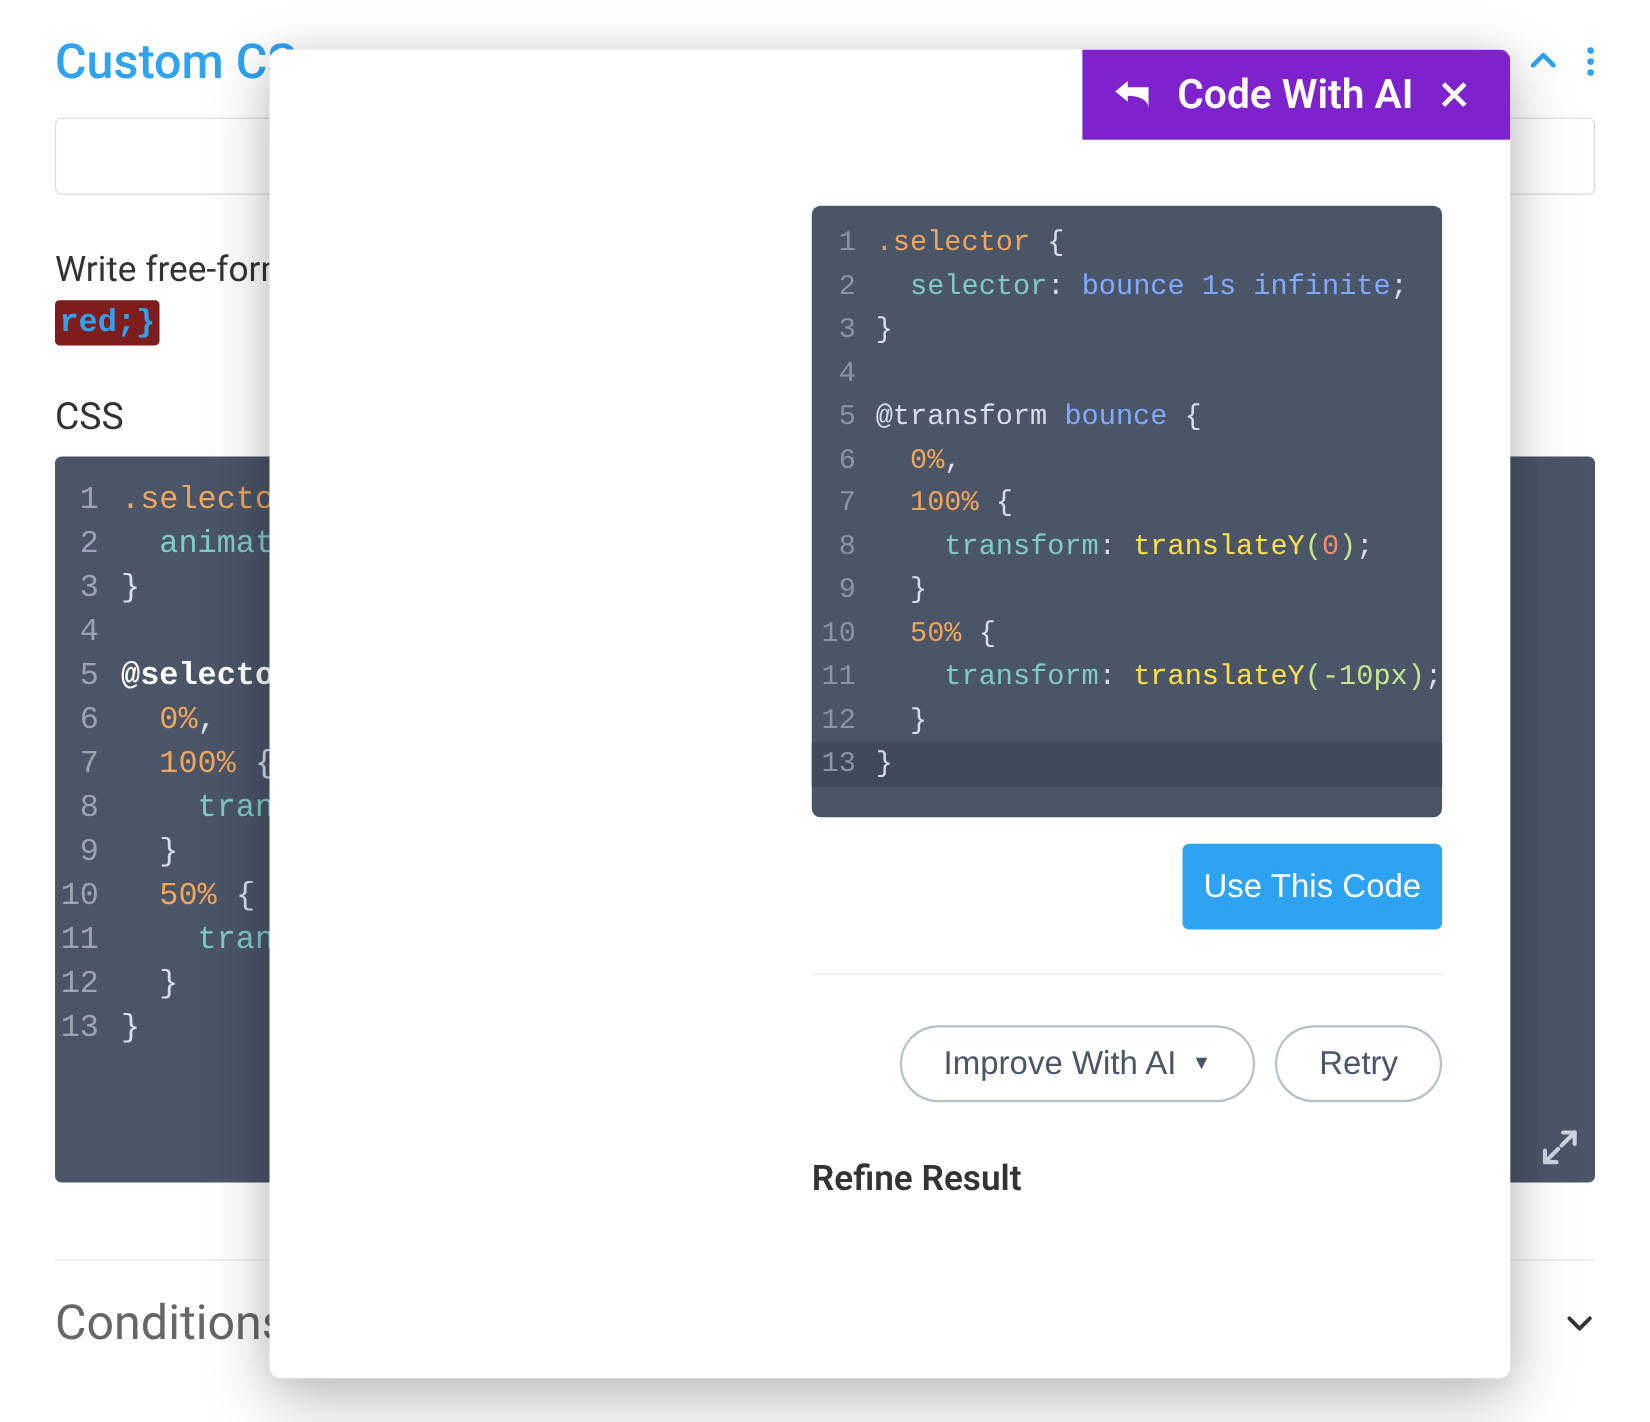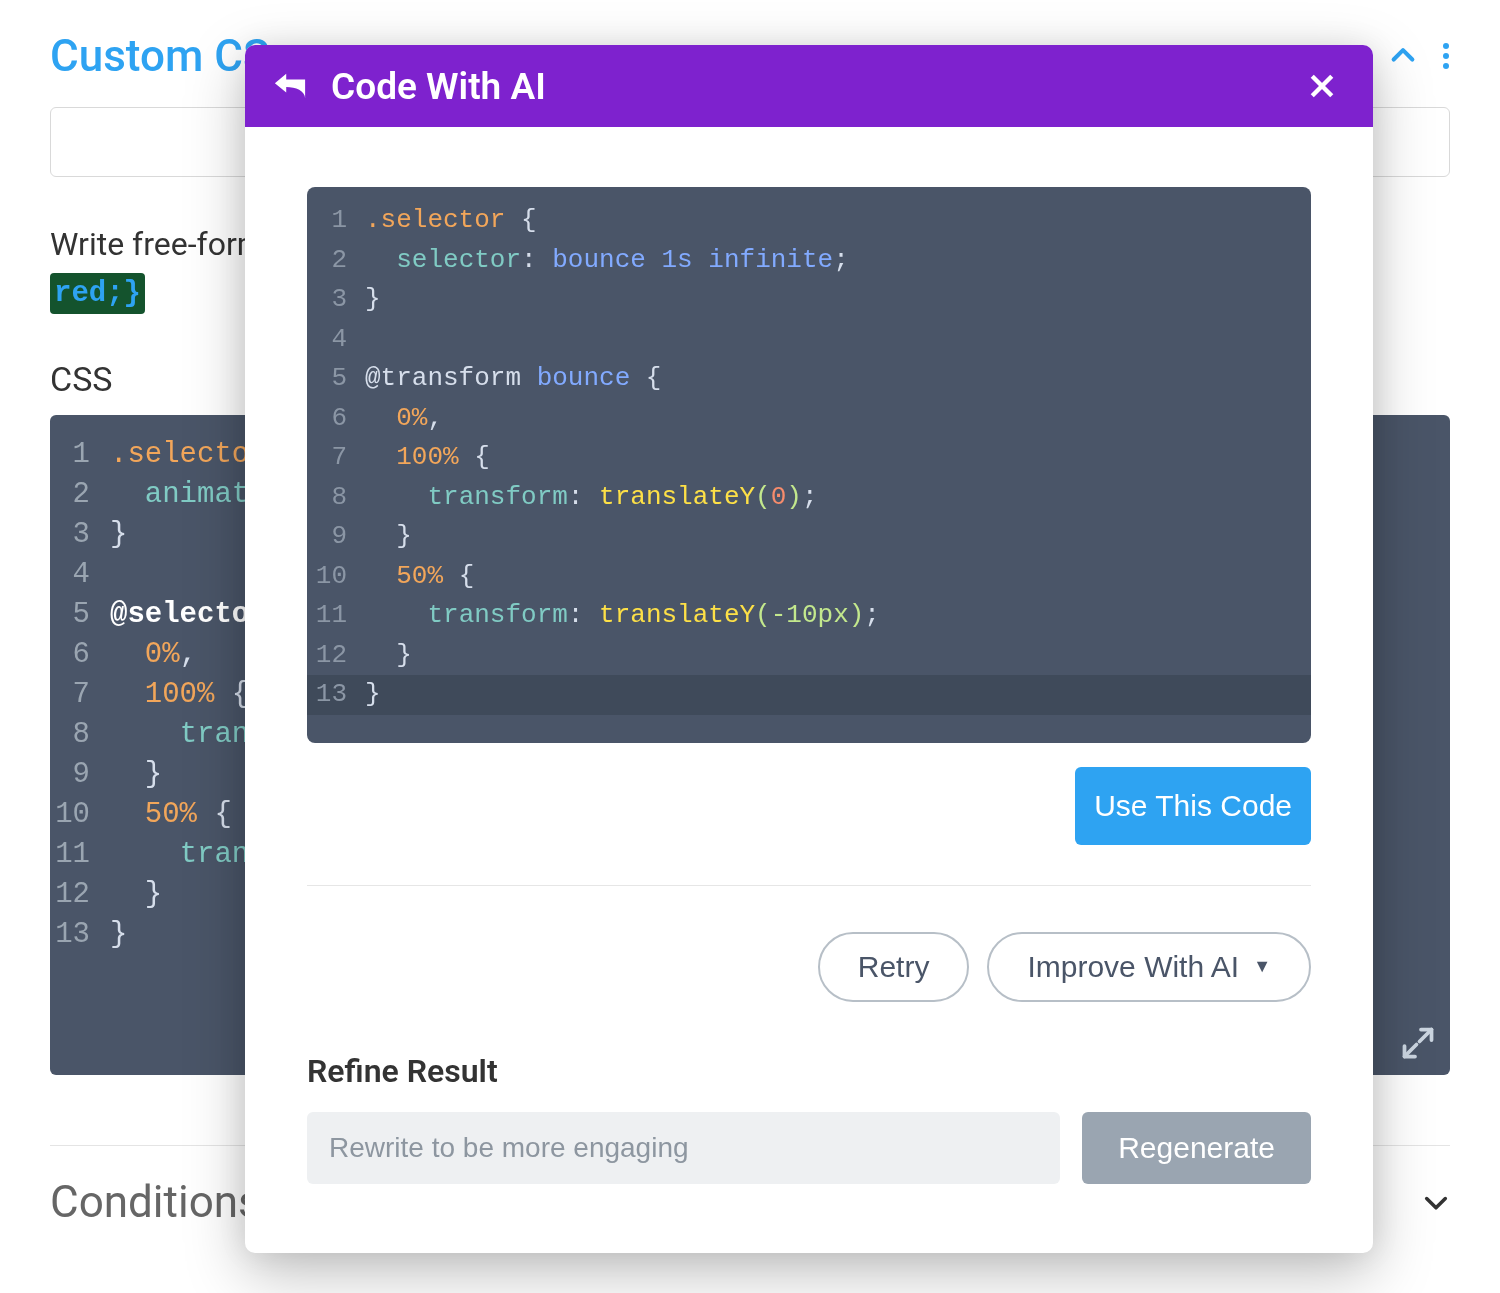--- a/index.html
+++ b/index.html
@@ -60,21 +60,21 @@
     font-size: 32px;
     color: #333;
   }
   .bg-snippet {
     display: inline-block;
     margin-top: 10px;
     font-family: "SFMono-Regular", Consolas, "Liberation Mono", Menlo, monospace;
     font-size: 29px;
     font-weight: 600;
     color: #2ea3f2;
-    background: #14532d;
+    background: #7f1d1d;
     padding: 4px 4px;
     border-radius: 4px;
   }
   .bg-csslabel {
     margin-top: 45px;
     font-size: 34px;
     color: #333;
   }
   .bg-codebox {
     margin-top: 16px;
@@ -132,20 +132,21 @@
     left: 245px;
     top: 45px;
     width: 1128px;
     height: 1208px;
     background: #fff;
     border-radius: 10px;
     box-shadow: 0 20px 60px rgba(0,0,0,0.25), 0 0 30px rgba(0,0,0,0.08);
     overflow: hidden;
     display: flex;
     flex-direction: column;
+    align-items: flex-end;
   }
   .modal-header {
     background: #7e22ce;
     height: 82px;
     display: flex;
     align-items: center;
     padding: 0 38px 0 28px;
     gap: 24px;
   }
   .modal-back svg {
@@ -464,27 +465,23 @@
     </div>
 
     <div class="btn-row-right">
       <button class="btn-primary">Use This Code</button>
     </div>
 
     <hr class="hr">
 
     <div class="action-row">
       <button class="pill-btn">
-        <span>Retry</span>
-      </button>
-      <button class="pill-btn">
         <span>Improve With AI</span>
         <span class="caret">▼</span>
       </button>
+      <button class="pill-btn">
+        <span>Retry</span>
+      </button>
     </div>
 
     <div class="refine-title">Refine Result</div>
-    <div class="refine-row">
-      <input class="refine-input" type="text" placeholder="Rewrite to be more engaging" style="">
-      <button class="btn-regen">Regenerate</button>
-    </div>
   </div>
 </div>
 
 </body></html>

